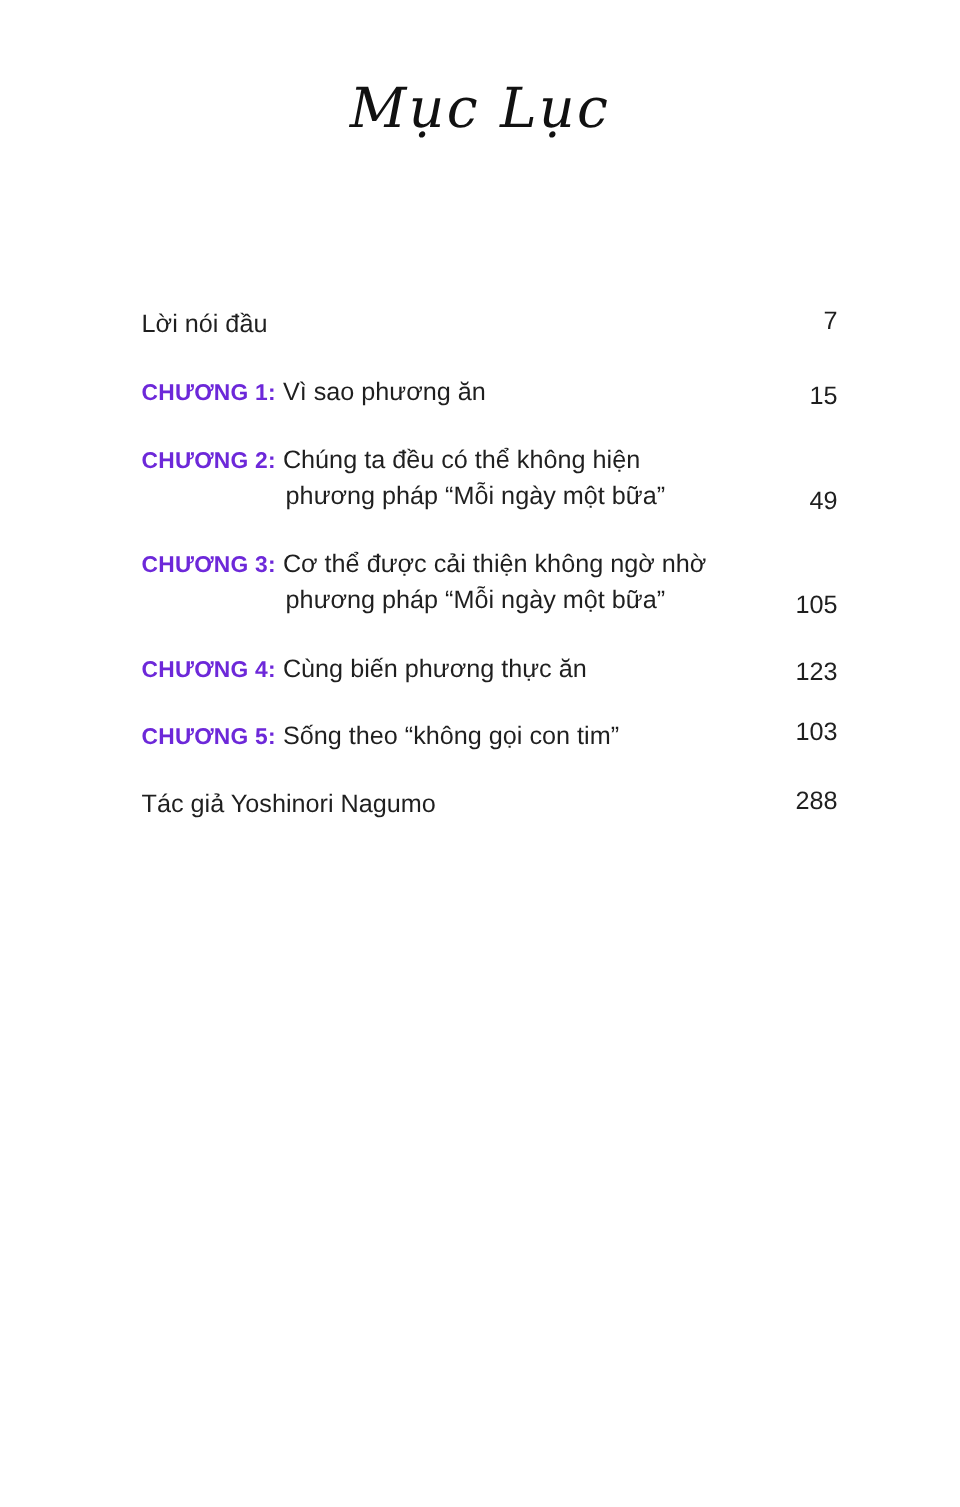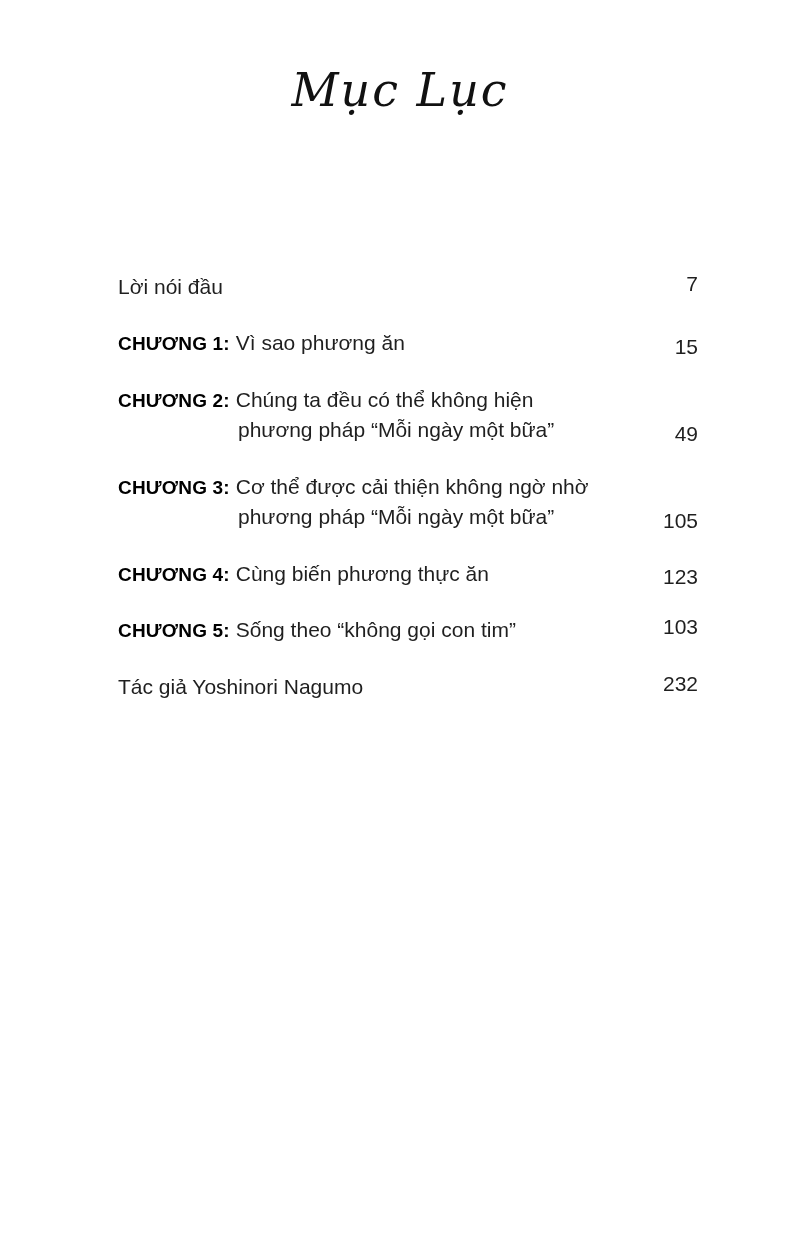--- a/index.html
+++ b/index.html
@@ -32,42 +32,42 @@
     color: #111111;
     margin: 0;
     padding-top: 63px;
     line-height: 1.2;
   }
   .toc-list {
     margin: 0;
     padding: 0;
     list-style: none;
     position: absolute;
-    top: 272px;
+    top: 256px;
     left: 118px;
     width: 580px;
   }
   .toc-entry {
     display: flex;
     align-items: flex-start;
     justify-content: space-between;
     margin-bottom: 26px;
   }
   .entry-text {
     font-size: 21px;
     line-height: 1.45;
     color: #1f1f1f;
     font-weight: 300;
     flex: 1 1 auto;
     padding-right: 14px;
   }
   .entry-text .chap-label {
     font-weight: 700;
     font-size: 19px;
-    color: #000000;
+    color: #6d28d9;
     letter-spacing: 0.2px;
   }
   .entry-line2 {
     display: block;
     padding-left: 120px;
   }
   .entry-page {
     font-size: 21px;
     font-weight: 300;
     color: #1f1f1f;
@@ -135,17 +135,17 @@
         <span class="chap-label">CHƯƠNG 5:</span>
         <span>Sống theo “không gọi con tim”</span>
       </div>
       <div class="entry-page">103</div>
     </li>
 
     <li class="toc-entry entry-simple">
       <div class="entry-text">
         <span>Tác giả Yoshinori Nagumo</span>
       </div>
-      <div class="entry-page">232</div>
+      <div class="entry-page">288</div>
     </li>
 
   </ul>
 </div>
 
 </body></html>

